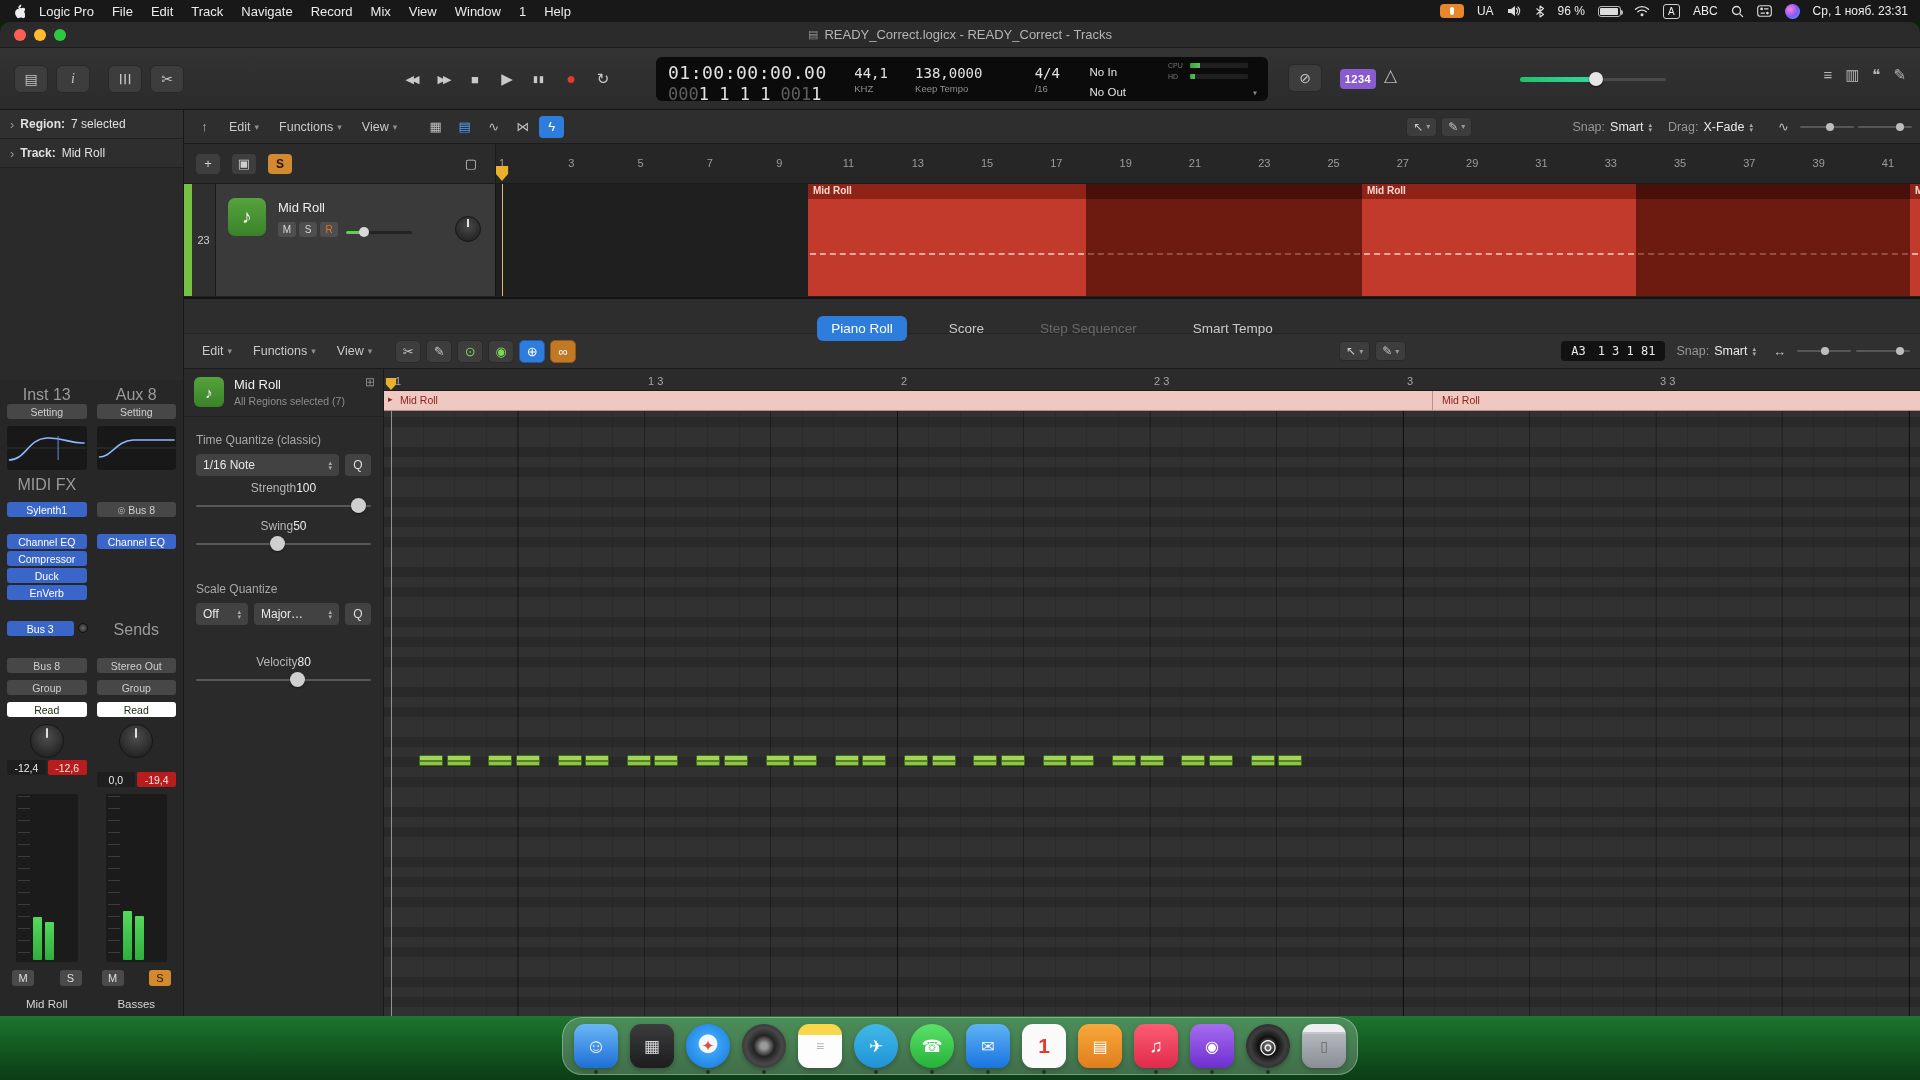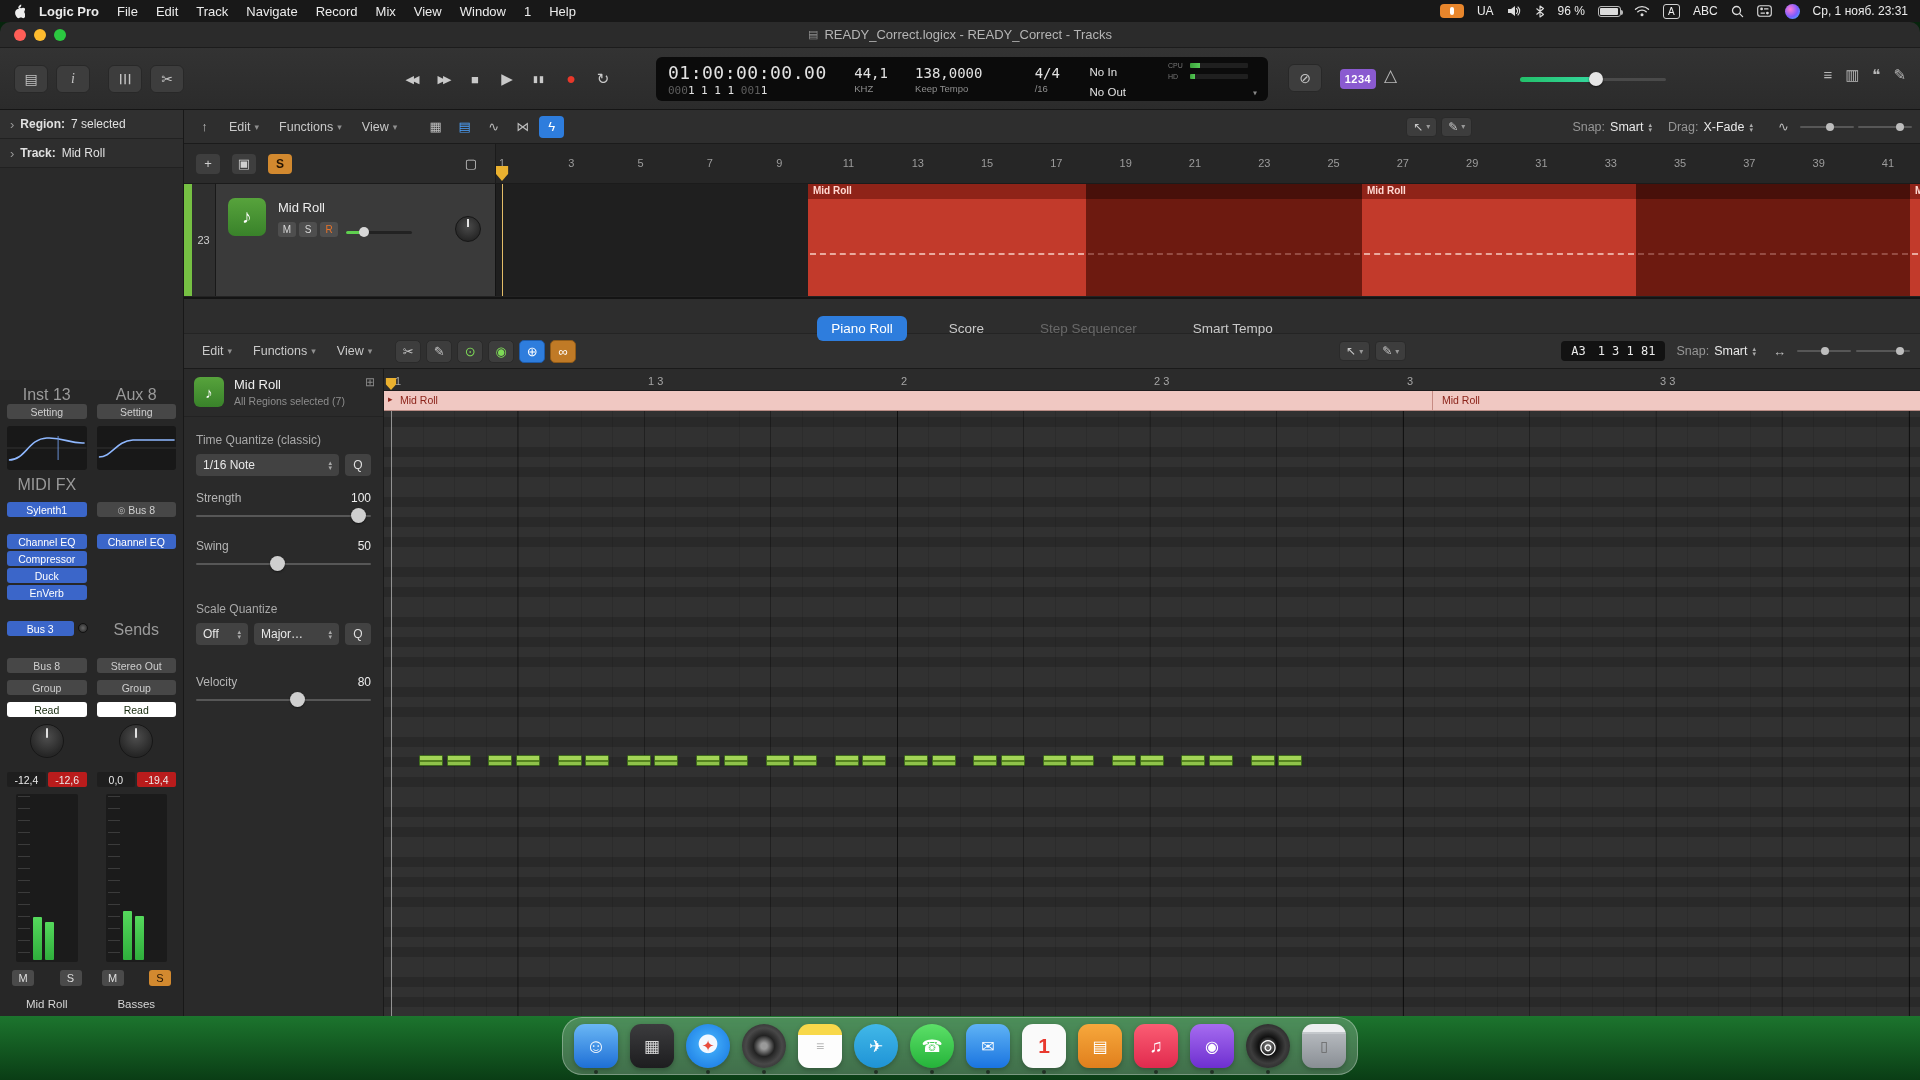--- a/index.html
+++ b/index.html
@@ -6,21 +6,21 @@
   html,body { width:1920px; height:1080px; overflow:hidden; }
   body {
     position:relative;
     font-family:"Liberation Sans", sans-serif;
     background:linear-gradient(180deg,#06230c 0%,#0d3a17 40%,#1d7a31 72%,#2fae47 88%,#0a3d15 100%);
     color:#ddd; font-size:13px; user-select:none;
   }
   
   .menubar { position:absolute; top:0; left:0; right:0; height:22px; background:#181818; display:flex; align-items:center; padding:0 12px; z-index:60; color:#ececec; }
   .mb-item { padding:0 9px; font-size:13px; }
-  .mb-item:first-of-type { font-weight:bold; padding-left:10px; }
+  .mb-item:first-of-type { font-weight:normal; padding-left:10px; }
   .mb-status { margin-left:auto; display:flex; align-items:center; gap:13px; font-size:12px; }
   .mic-pill { width:24px; height:14px; background:#e8862c; border-radius:4px; display:flex; align-items:center; justify-content:center; }
   .mic-pill i { display:block; width:4px; height:8px; background:#fff; border-radius:2px; }
   .batt { width:23px; height:11px; border:1px solid #b9b9b9; border-radius:3px; position:relative; }
   .batt b { position:absolute; left:1px; top:1px; bottom:1px; width:18px; background:#dcdcdc; border-radius:1px; }
   .batt:after { content:""; position:absolute; right:-3px; top:3px; width:2px; height:5px; background:#b9b9b9; border-radius:0 2px 2px 0; }
   .inp-badge { width:17px; height:15px; border:1px solid #d0d0d0; border-radius:3px; font-size:10px; display:flex; align-items:center; justify-content:center; color:#eee; }
   .siri { width:15px; height:15px; border-radius:50%; background:radial-gradient(circle at 35% 35%, #ff7bd5, #7b5cff 55%, #2bd2ff); }
   .mb-svg { display:block; }
   
@@ -34,21 +34,21 @@
   .main-toolbar { position:absolute; top:48px; left:0; right:0; height:62px; background:linear-gradient(#333,#2b2b2b); border-bottom:1px solid #151515; z-index:5; }
   .tb-group { position:absolute; display:flex; gap:8px; align-items:center; }
   .tb-btn { min-width:34px; height:28px; background:#3d3d3d; border:1px solid #282828; border-radius:6px; color:#c3c3c3; display:flex; align-items:center; justify-content:center; font-size:14px; padding:0 6px; }
   .tp-btn { width:30px; height:28px; display:flex; align-items:center; justify-content:center; color:#c9c9c9; font-size:13px; }
   .tp-rew,.tp-fwd { letter-spacing:-3px; font-size:11px; }
   .tp-rec { color:#e8382a; font-size:16px; }
   .lcd { position:absolute; left:656px; top:9px; width:612px; height:44px; background:#0b0b0b; border-radius:6px; display:flex; padding:3px 10px 0 12px; color:#e2e2e2; font-family:"DejaVu Sans Mono", monospace; }
   .lcd .sec { padding-top:2px; }
   .lcd-time { width:190px; }
   .lcd-time .big { font-size:18px; letter-spacing:.5px; }
-  .lcd-time .beats { font-size:11px; margin-top:1px; }
+  .lcd-time .beats { font-size:17px; margin-top:1px; }
   .dim { color:#5f5f5f; }
   .lcd-rate { width:62px; } .lcd-tempo { width:122px; } .lcd-sig { width:56px; } .lcd-io { width:80px; }
   .lcd .v1 { font-size:14px; padding-top:3px; }
   .lcd .v2 { font-size:9.5px; color:#8f8f8f; margin-top:2px; font-family:"Liberation Sans",sans-serif; }
   .lcd-io div { font-size:11.5px; line-height:1.55; font-family:"Liberation Sans",sans-serif; padding-top:2px; }
   .lcd-cpu { flex:1; padding-top:6px; font-family:"Liberation Sans",sans-serif; }
   .meter-row { display:flex; align-items:center; gap:5px; margin-bottom:4px; }
   .meter-row label { font-size:7px; color:#777; width:17px; }
   .hbar { width:58px; height:5px; background:#1f1f1f; border-radius:1px; position:relative; overflow:hidden; }
   .hbar i { position:absolute; left:0; top:0; bottom:0; width:18%; background:linear-gradient(90deg,#3aa33a,#57c957); }
@@ -157,21 +157,21 @@
   .pi-icon { position:absolute; left:10px; top:8px; width:30px; height:30px; border-radius:6px; background:linear-gradient(#57a33c,#39822a); color:#fff; font-size:15px; display:flex; align-items:center; justify-content:center; }
   .pi-name { position:absolute; left:50px; top:8px; color:#ededed; font-size:13px; }
   .pi-sel { position:absolute; left:50px; top:26px; font-size:10.5px; color:#8d8d8d; }
   .pi-corner { position:absolute; right:8px; top:6px; color:#8a8a8a; font-size:12px; }
   .pi-section { margin:16px 12px 0; color:#a8a8a8; }
   .pi-row { display:flex; gap:6px; margin:7px 12px 0; }
   .dropdown { flex:1; height:22px; background:#424242; border-radius:4px; display:flex; align-items:center; padding:0 7px; color:#e8e8e8; gap:4px; }
   .dropdown span:first-child { flex:1; white-space:nowrap; overflow:hidden; }
   .dropdown.small { flex:0 0 52px; }
   .q-btn { flex:0 0 26px; height:22px; background:#424242; border-radius:4px; color:#dedede; display:flex; align-items:center; justify-content:center; }
-  .param { display:flex; justify-content:space-between; margin:15px 12px 2px; }
+  .param { display:flex; justify-content:center; margin:5px 12px 2px; }
   .param .pv { color:#ededed; }
   .slider { position:relative; height:16px; margin:3px 12px 0; }
   .slider:before { content:""; position:absolute; left:0; right:0; top:7px; height:2px; background:#575757; border-radius:1px; }
   .slider .knob { position:absolute; top:0; width:15px; height:15px; margin-left:-8px; border-radius:50%; background:#cfcfcf; box-shadow:0 1px 2px rgba(0,0,0,.5); }
   .gap-lg { margin-top:30px; }
   .pr-keys { width:56px; position:relative; background:#2a2a2a; }
   .keys-corner { height:42px; border-bottom:1px solid #222; background:#2b2b2b; }
   .keyboard { position:absolute; top:42px; bottom:0; left:0; right:0; border-right:1px solid #141414;
     background-image:
       repeating-linear-gradient(to bottom, rgba(0,0,0,.3) 0 1px, transparent 1px 17.2px),
@@ -405,21 +405,21 @@
       <div class="st-btn blue" style="top:154px;">Channel EQ</div>
       <div class="st-btn blue" style="top:171px;">Compressor</div>
       <div class="st-btn blue" style="top:188px;">Duck</div>
       <div class="st-btn blue" style="top:205px;">EnVerb</div>
       <div class="st-btn blue" style="top:241px; right:16px;">Bus 3</div>
       <span class="mini-send-knob" style="top:243px;"></span>
       <div class="st-btn" style="top:278px;">Bus 8</div>
       <div class="st-btn" style="top:300px;">Group</div>
       <div class="st-btn green" style="top:322px;">Read</div>
       <div class="st-knob" style="top:344px;"></div>
-      <div class="st-vals" style="top:392px;">
+      <div class="st-vals" style="top:380px;">
         <span class="val">-12,4</span>
         <span class="val peak">-12,6</span>
       </div>
       <div class="st-meter" style="top:414px;">
         <span class="mscale"></span>
         <span class="mbar" style="height: 26%;"></span>
         <span class="mbar" style="height: 23%;"></span>
       </div>
       <div class="st-ms" style="top:590px;">
         <span class="ms-btn">M</span>

